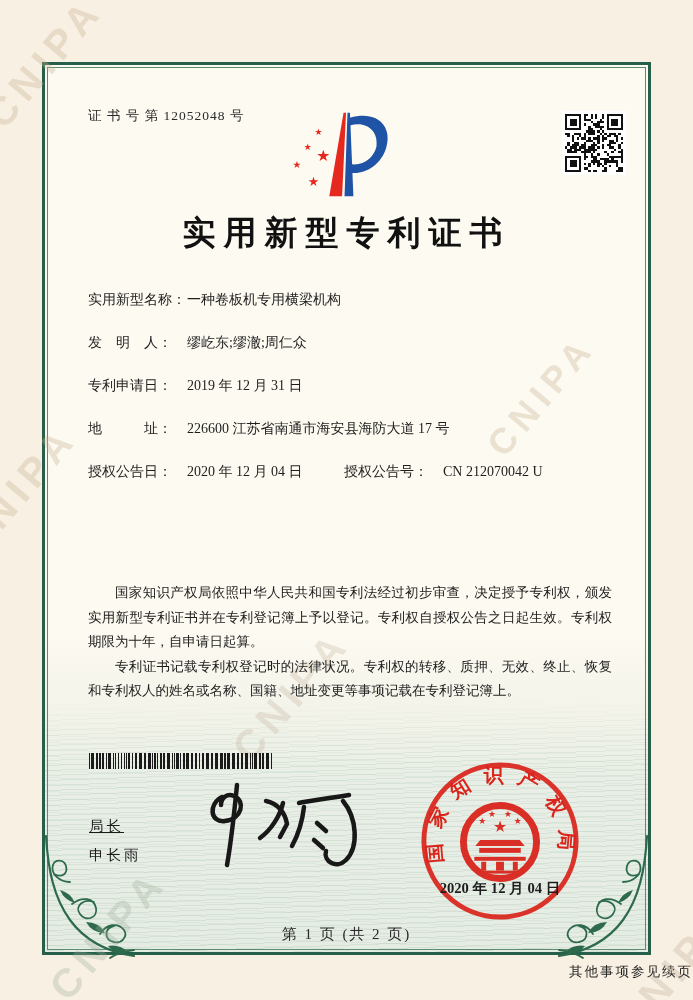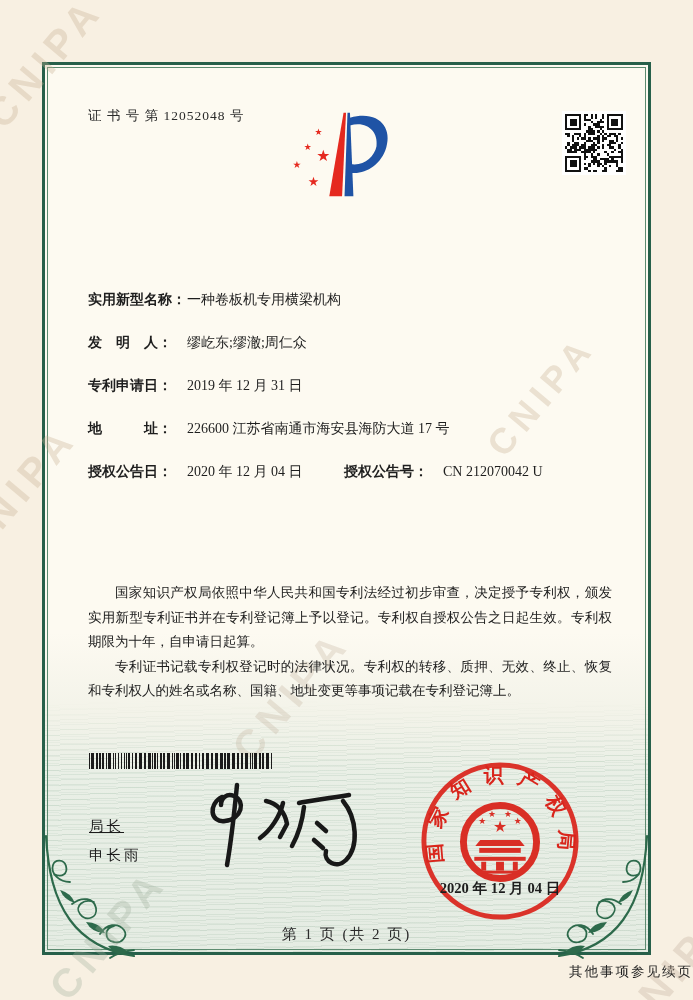--- a/index.html
+++ b/index.html
@@ -47,21 +47,21 @@
   .qr svg{ display:block; width:58px; height:58px; }
   .logo { left:50%; top:40px; width:118px; height:100px; transform:translateX(-50%); }
   .logo svg{ display:block; width:118px; height:100px; }
   .title {
     left:0; top:146px; width:100%; text-align:center;
     font-size:33px; font-weight:bold; letter-spacing:8px; color:#111;
   }
   
   .fields { left:43px; top:226px; width:540px; }
   .field-row { display:flex; align-items:baseline; height:20px; margin-bottom:23px; font-size:14px; }
-  .flabel { flex:0 0 99px; color:#1e1e1e; white-space:pre;font-weight:bold; }
+  .flabel { flex:0 0 99px; color:#1e1e1e; white-space:pre; }
   .fvalue { color:#1e1e1e; white-space:pre; }
   .grant .fvalue1 { flex:0 0 157px; }
   
   .legal { left:43px; top:516px; width:524px; font-size:13.5px; line-height:24.5px; text-align:justify; color:#1c1c1c; }
   .legal p { text-indent:2em; }
   
   .barcode { left:43px; top:688px; width:186px; height:16px; }
   .barcode svg{ display:block; width:186px; height:16px; }
   .signer-title { left:44px; top:752px; font-size:14.5px; letter-spacing:3px; color:#1b1b1b;text-decoration:underline; }
   .signer-name  { left:44px; top:781px; font-size:14.5px; letter-spacing:3px; color:#1b1b1b; }
@@ -414,20 +414,21 @@
       <polygon points="60.5,7 63,7 66.5,92 57.5,92" fill="#1f53a5"></polygon>
 
       <text x="31" y="30" font-size="9" fill="#e5291f" text-anchor="middle">★</text>
       <text x="20" y="45" font-size="9" fill="#e5291f" text-anchor="middle">★</text>
       <text x="9" y="63" font-size="10" fill="#e5291f" text-anchor="middle">★</text>
       <text x="36" y="56" font-size="16" fill="#e5291f" text-anchor="middle">★</text>
       <text x="26" y="82" font-size="13" fill="#e5291f" text-anchor="middle">★</text>
     </svg>
   </div>
 
+  <div class="title">实用新型专利证书</div>
 
   <div class="fields">
     <div class="field-row">
       <span class="flabel">实用新型名称：</span>
       <span class="fvalue">一种卷板机专用横梁机构</span>
     </div>
     <div class="field-row">
       <span class="flabel">发　明　人：</span>
       <span class="fvalue">缪屹东;缪澈;周仁众</span>
     </div>

